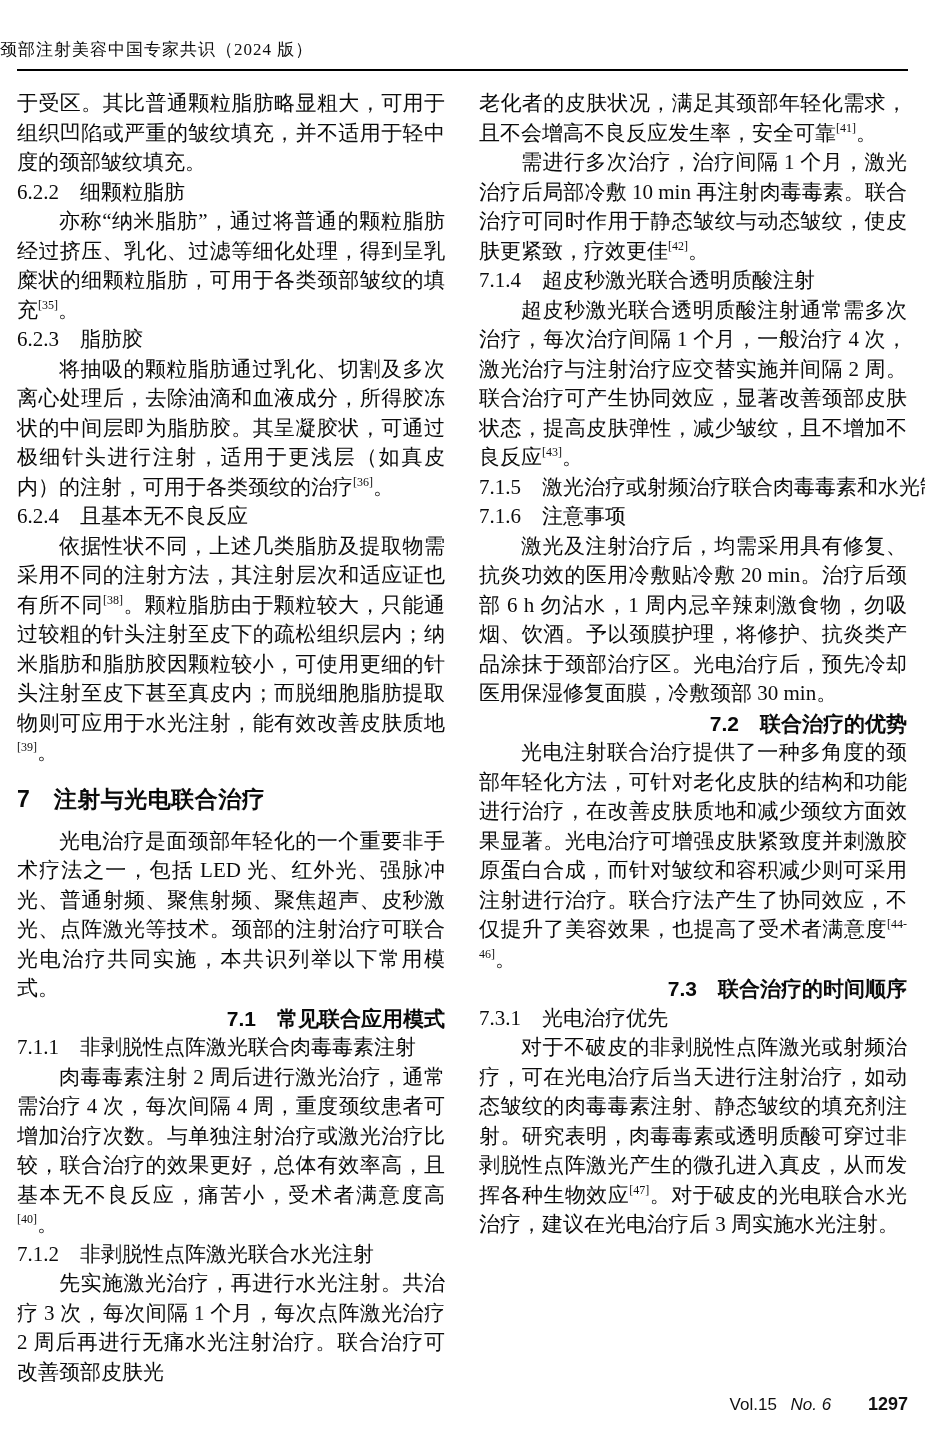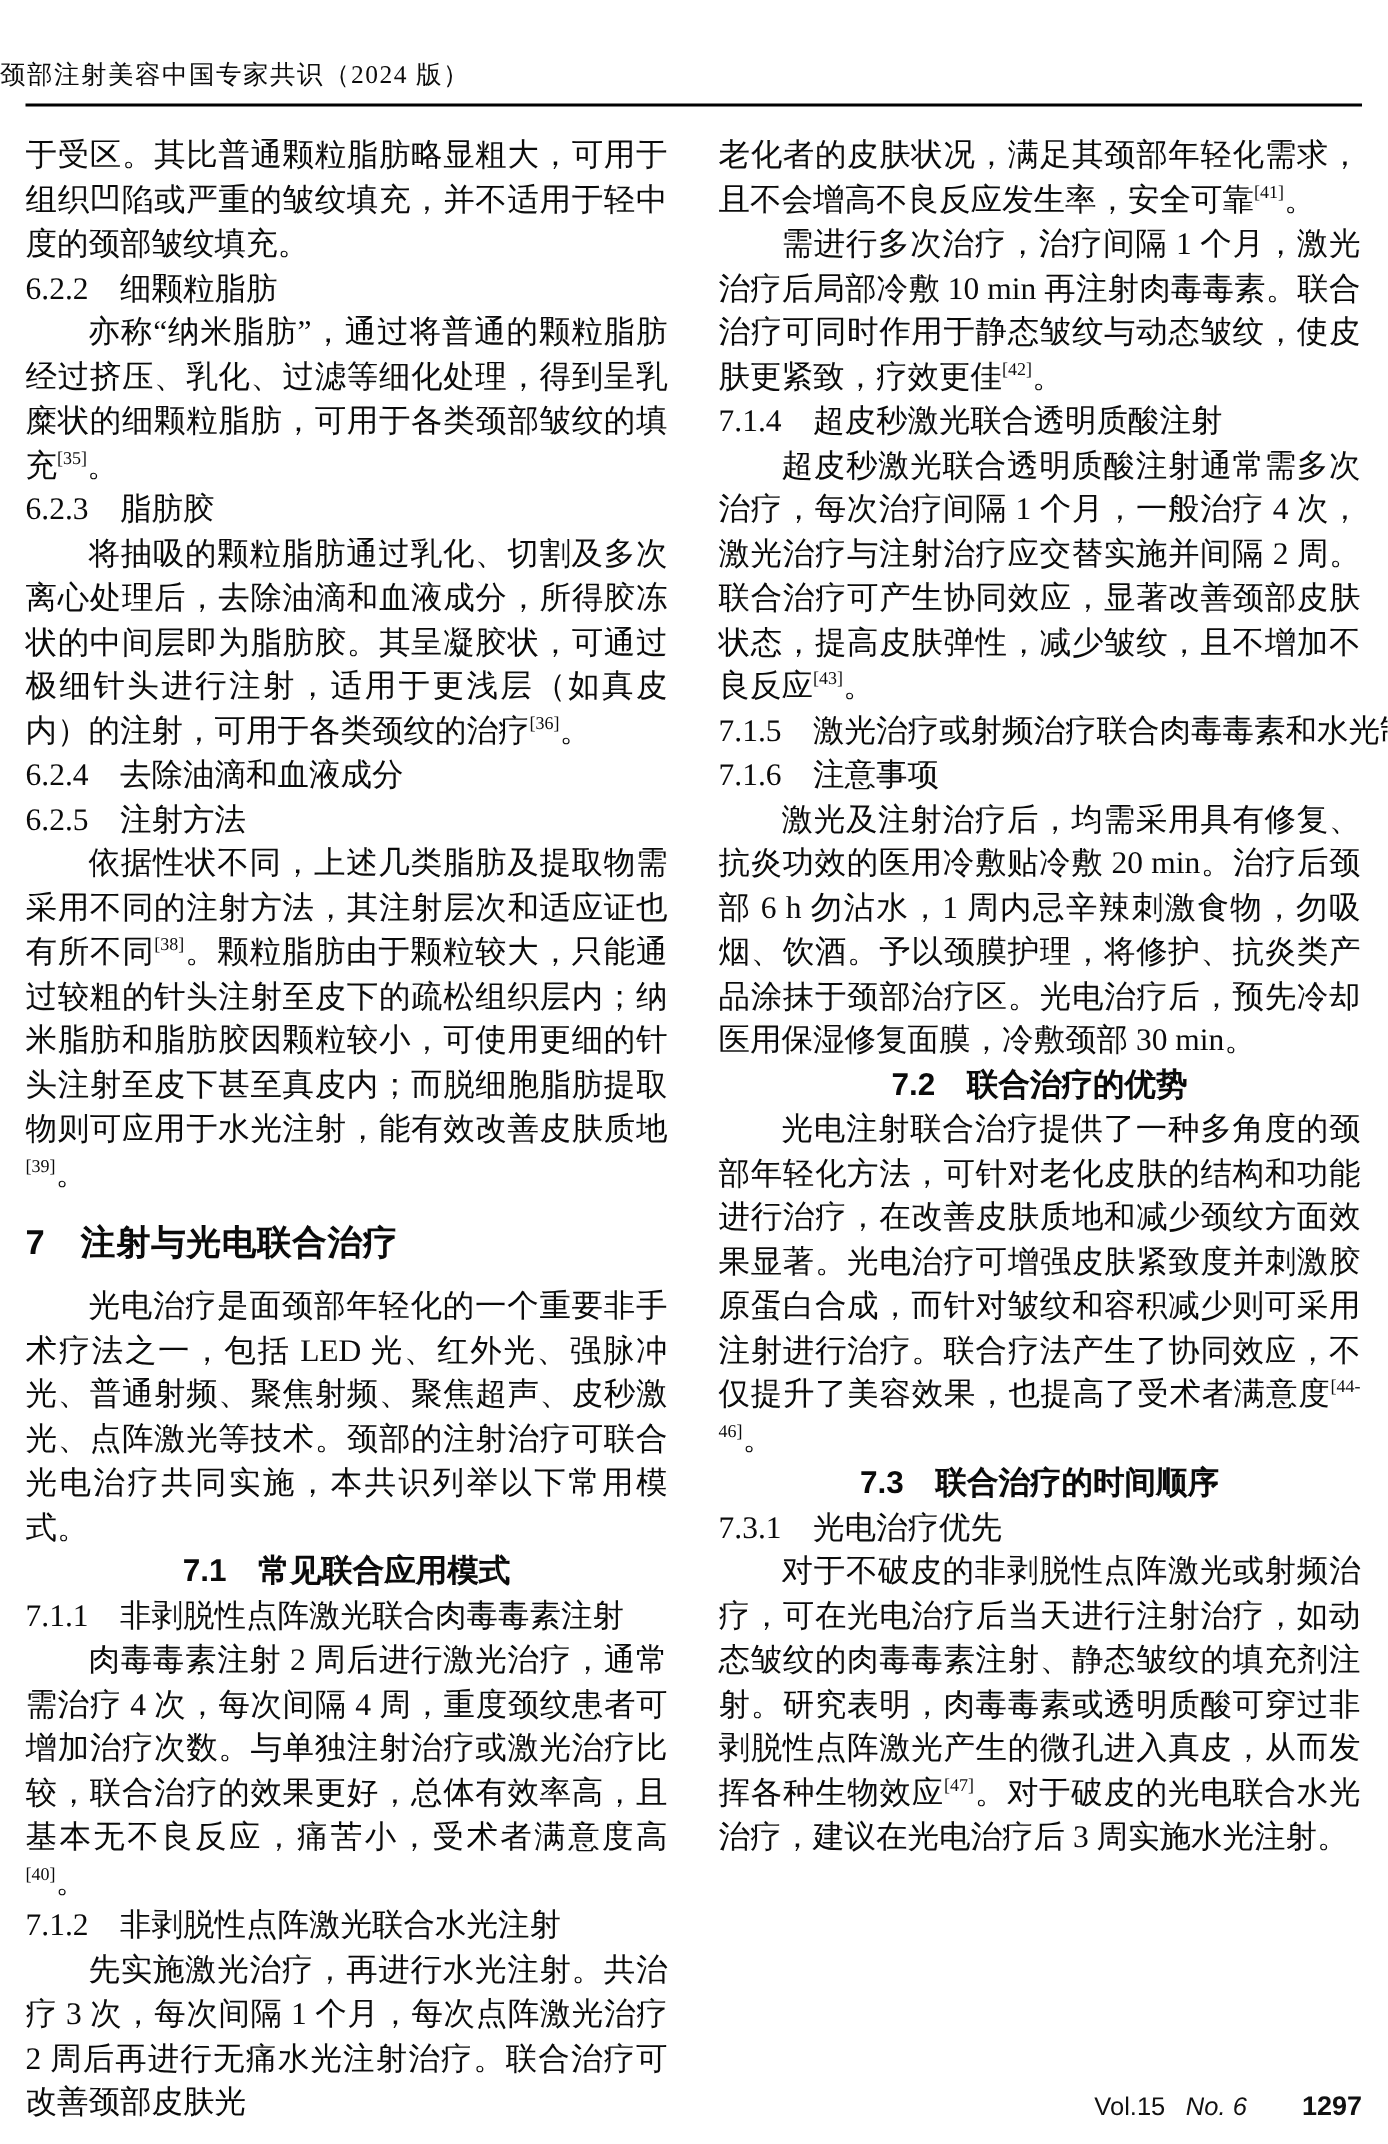--- a/index.html
+++ b/index.html
@@ -28,21 +28,21 @@
   .blk{margin:0;}
   .p{text-indent:2em;}
   .p-cont{text-indent:0;}
   .h1{
     font-family:"Liberation Sans", sans-serif;font-weight:700;
     font-size:23px;line-height:29px;margin:17px 0 13px 0;
     text-align:left;letter-spacing:0.5px;
   }
   .h2{
     font-family:"Liberation Sans", sans-serif;font-weight:700;
-    font-size:21px;text-align:center;white-space:nowrap;
+    font-size:21px;text-align:right;white-space:nowrap;
   }
   .h3{text-align:left;white-space:nowrap;}
   sup{font-size:12px;line-height:0;vertical-align:super;letter-spacing:0;font-family:Liberation Serif, serif;}
   sub{font-size:13px;line-height:0;vertical-align:sub;letter-spacing:0;}
   .footer{
     position:absolute;right:17px;bottom:14px;
     font-family:"Liberation Sans", sans-serif;font-size:17px;
     color:#111;
   }
   .footer .vol{margin-right:9px;}
@@ -58,22 +58,21 @@
 
   <div class="header-rule"></div>
 
   <main class="columns">
     <section class="col">
         <div class="blk p-cont"><span>于受区。其比普通颗粒脂肪略显粗大，可用于组织凹陷或严重的皱纹填充，并不适用于轻中度的颈部皱纹填充。</span></div>
         <div class="blk h3"><span>6.2.2　细颗粒脂肪</span></div>
         <div class="blk p"><span>亦称“纳米脂肪”，通过将普通的颗粒脂肪经过挤压、乳化、过滤等细化处理，得到呈乳糜状的细颗粒脂肪，可用于各类颈部皱纹的填充</span><sup>[35]</sup><span>。</span></div>
         <div class="blk h3"><span>6.2.3　脂肪胶</span></div>
         <div class="blk p"><span>将抽吸的颗粒脂肪通过乳化、切割及多次离心处理后，去除油滴和血液成分，所得胶冻状的中间层即为脂肪胶。其呈凝胶状，可通过极细针头进行注射，适用于更浅层（如真皮内）的注射，可用于各类颈纹的治疗</span><sup>[36]</sup><span>。</span></div>
-        <div class="blk h3"><span>6.2.4　去除油滴和血液成分</span></div>
-        <div class="blk h3"><span>6.2.5　注射方法</span></div>
+        <div class="blk h3"><span>6.2.4　且基本无不良反应</span></div>
         <div class="blk p"><span>依据性状不同，上述几类脂肪及提取物需采用不同的注射方法，其注射层次和适应证也有所不同</span><sup>[38]</sup><span>。颗粒脂肪由于颗粒较大，只能通过较粗的针头注射至皮下的疏松组织层内；纳米脂肪和脂肪胶因颗粒较小，可使用更细的针头注射至皮下甚至真皮内；而脱细胞脂肪提取物则可应用于水光注射，能有效改善皮肤质地</span><sup>[39]</sup><span>。</span></div>
         <div class="blk h1"><span>7　注射与光电联合治疗</span></div>
         <div class="blk p"><span>光电治疗是面颈部年轻化的一个重要非手术疗法之一，包括 LED 光、红外光、强脉冲光、普通射频、聚焦射频、聚焦超声、皮秒激光、点阵激光等技术。颈部的注射治疗可联合光电治疗共同实施，本共识列举以下常用模式。</span></div>
         <div class="blk h2"><span>7.1　常见联合应用模式</span></div>
         <div class="blk h3"><span>7.1.1　非剥脱性点阵激光联合肉毒毒素注射</span></div>
         <div class="blk p"><span>肉毒毒素注射 2 周后进行激光治疗，通常需治疗 4 次，每次间隔 4 周，重度颈纹患者可增加治疗次数。与单独注射治疗或激光治疗比较，联合治疗的效果更好，总体有效率高，且基本无不良反应，痛苦小，受术者满意度高</span><sup>[40]</sup><span>。</span></div>
         <div class="blk h3"><span>7.1.2　非剥脱性点阵激光联合水光注射</span></div>
         <div class="blk p"><span>先实施激光治疗，再进行水光注射。共治疗 3 次，每次间隔 1 个月，每次点阵激光治疗 2 周后再进行无痛水光注射治疗。联合治疗可改善颈部皮肤光</span></div>
       </section>
     <section class="col">

